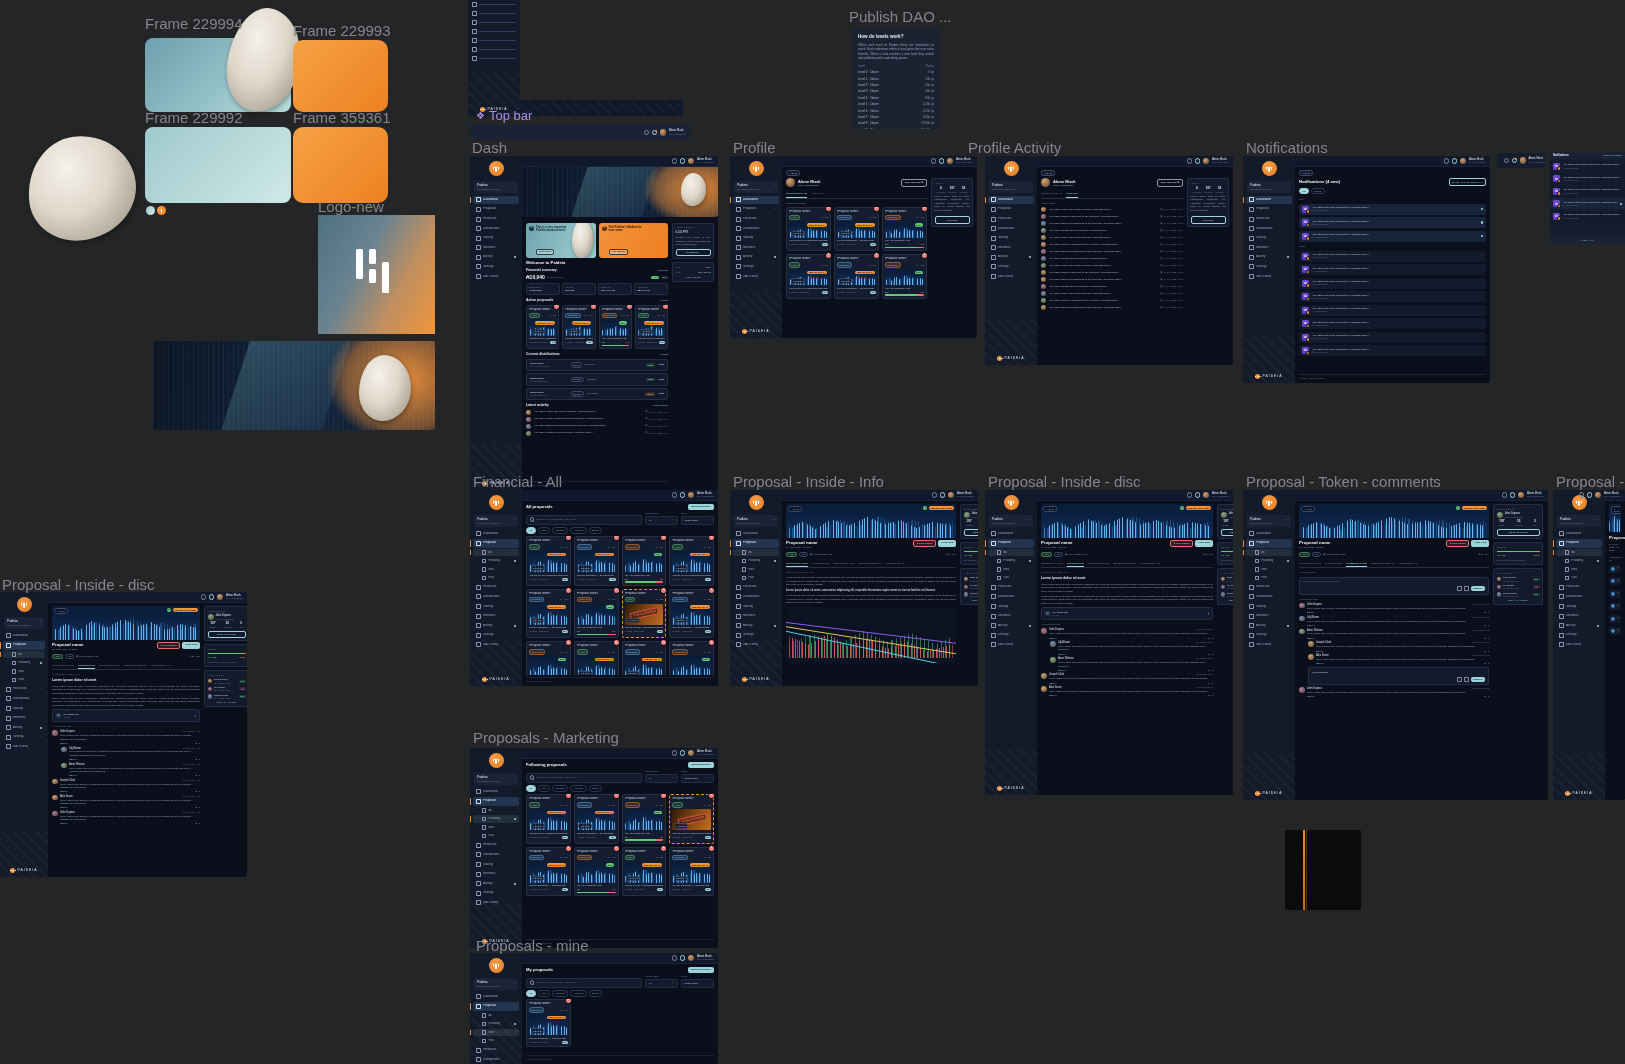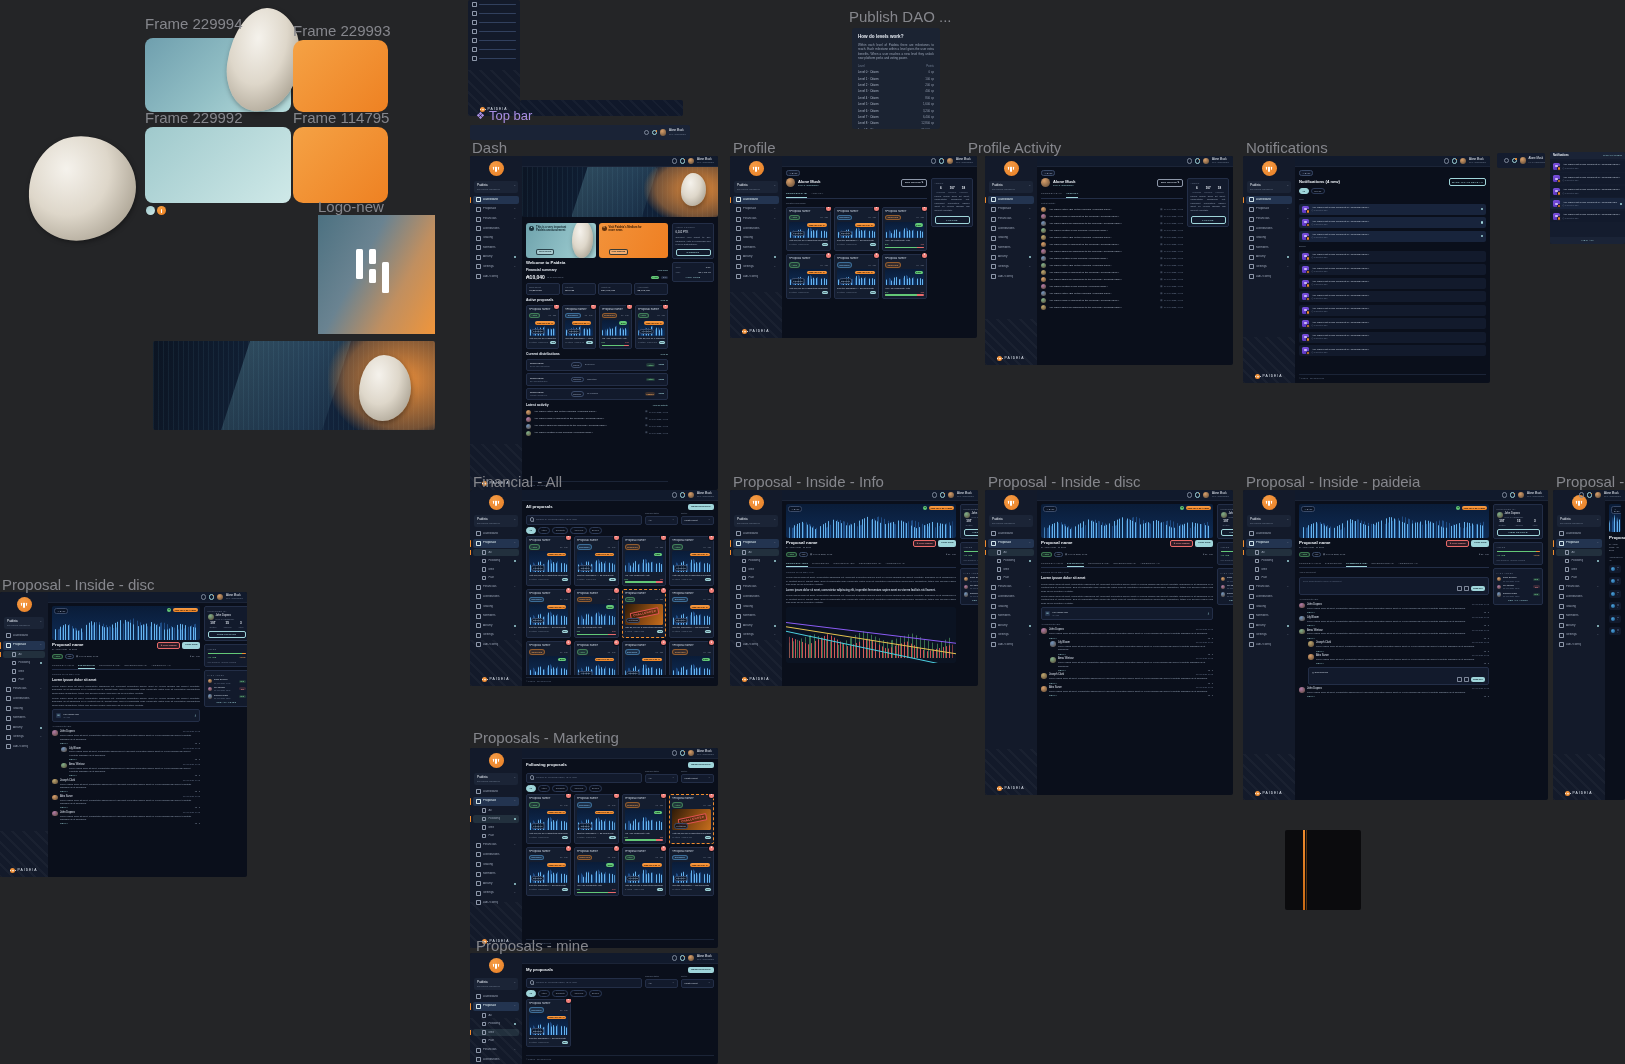--- a/index.html
+++ b/index.html
@@ -257,21 +257,21 @@
 .adl2{height:1.2px;background:#26334e;border-radius:1px;width:55%;margin-top:1px}
 </style>
 </head>
 <body>
 
 <div id="canvas">
 
   <div class="flabel" style="left:145px;top:15px">Frame 229994</div>
   <div class="flabel" style="left:293px;top:22px">Frame 229993</div>
   <div class="flabel" style="left:145px;top:109px">Frame 229992</div>
-  <div class="flabel" style="left:293px;top:109px">Frame 114795</div>
+  <div class="flabel" style="left:293px;top:109px">Frame 359361</div>
   <div class="dframe teal994" style="left:145px;top:38px;width:146px;height:74px"></div>
   <div class="statue" style="left:228px;top:8px;width:72px;height:104px;transform:rotate(8deg)"></div>
   <div class="dframe orangeF" style="left:293px;top:40px;width:95px;height:72px"></div>
   <div class="dframe teal992" style="left:145px;top:127px;width:146px;height:76px"></div>
   <div class="dframe orangeF" style="left:293px;top:127px;width:95px;height:76px"></div>
   <div class="statue" style="left:28px;top:136px;width:108px;height:104px;transform:rotate(-7deg)"></div>
   <div class="cdot" style="left:146px;top:206px;background:linear-gradient(135deg,#9fc9cc,#cfe9e8)"></div>
   <div class="cdot" style="left:157px;top:206px;background:linear-gradient(135deg,#f5a245,#ee8122)">
       <span style="width:1.5px;height:4px;background:#fff;border-radius:1px"></span>
     </div>
@@ -2475,21 +2475,21 @@
                   <div class="lvt">17 Feb 2023, 12:18</div>
                 </div>
               </div>
               <div class="seeall">SEE ALL VOTES</div>
             </div>
           </div>
         </div>
       </div>
     </div>
 
-  <div class="flabel" style="left:1246px;top:473px">Proposal - Inside - paideia</div>
+  <div class="flabel" style="left:1246px;top:473px">Proposal - Token - comments</div>
   <div class="frame" id="f-comments" style="left:1243px;top:490px;width:305px;height:310px">
       <div class="sb">
         <div class="logoc" style="width: 15px; height: 15px; margin: 5px auto 3px;">
           <div class="lbars">
             <span style="height: 42%; transform: translateY(-10%);"></span>
             <span style="height: 62%; transform: translateY(15%);"></span>
             <span style="height: 46%; transform: translateY(-5%);"></span>
           </div>
         </div>
         <div class="ws">

